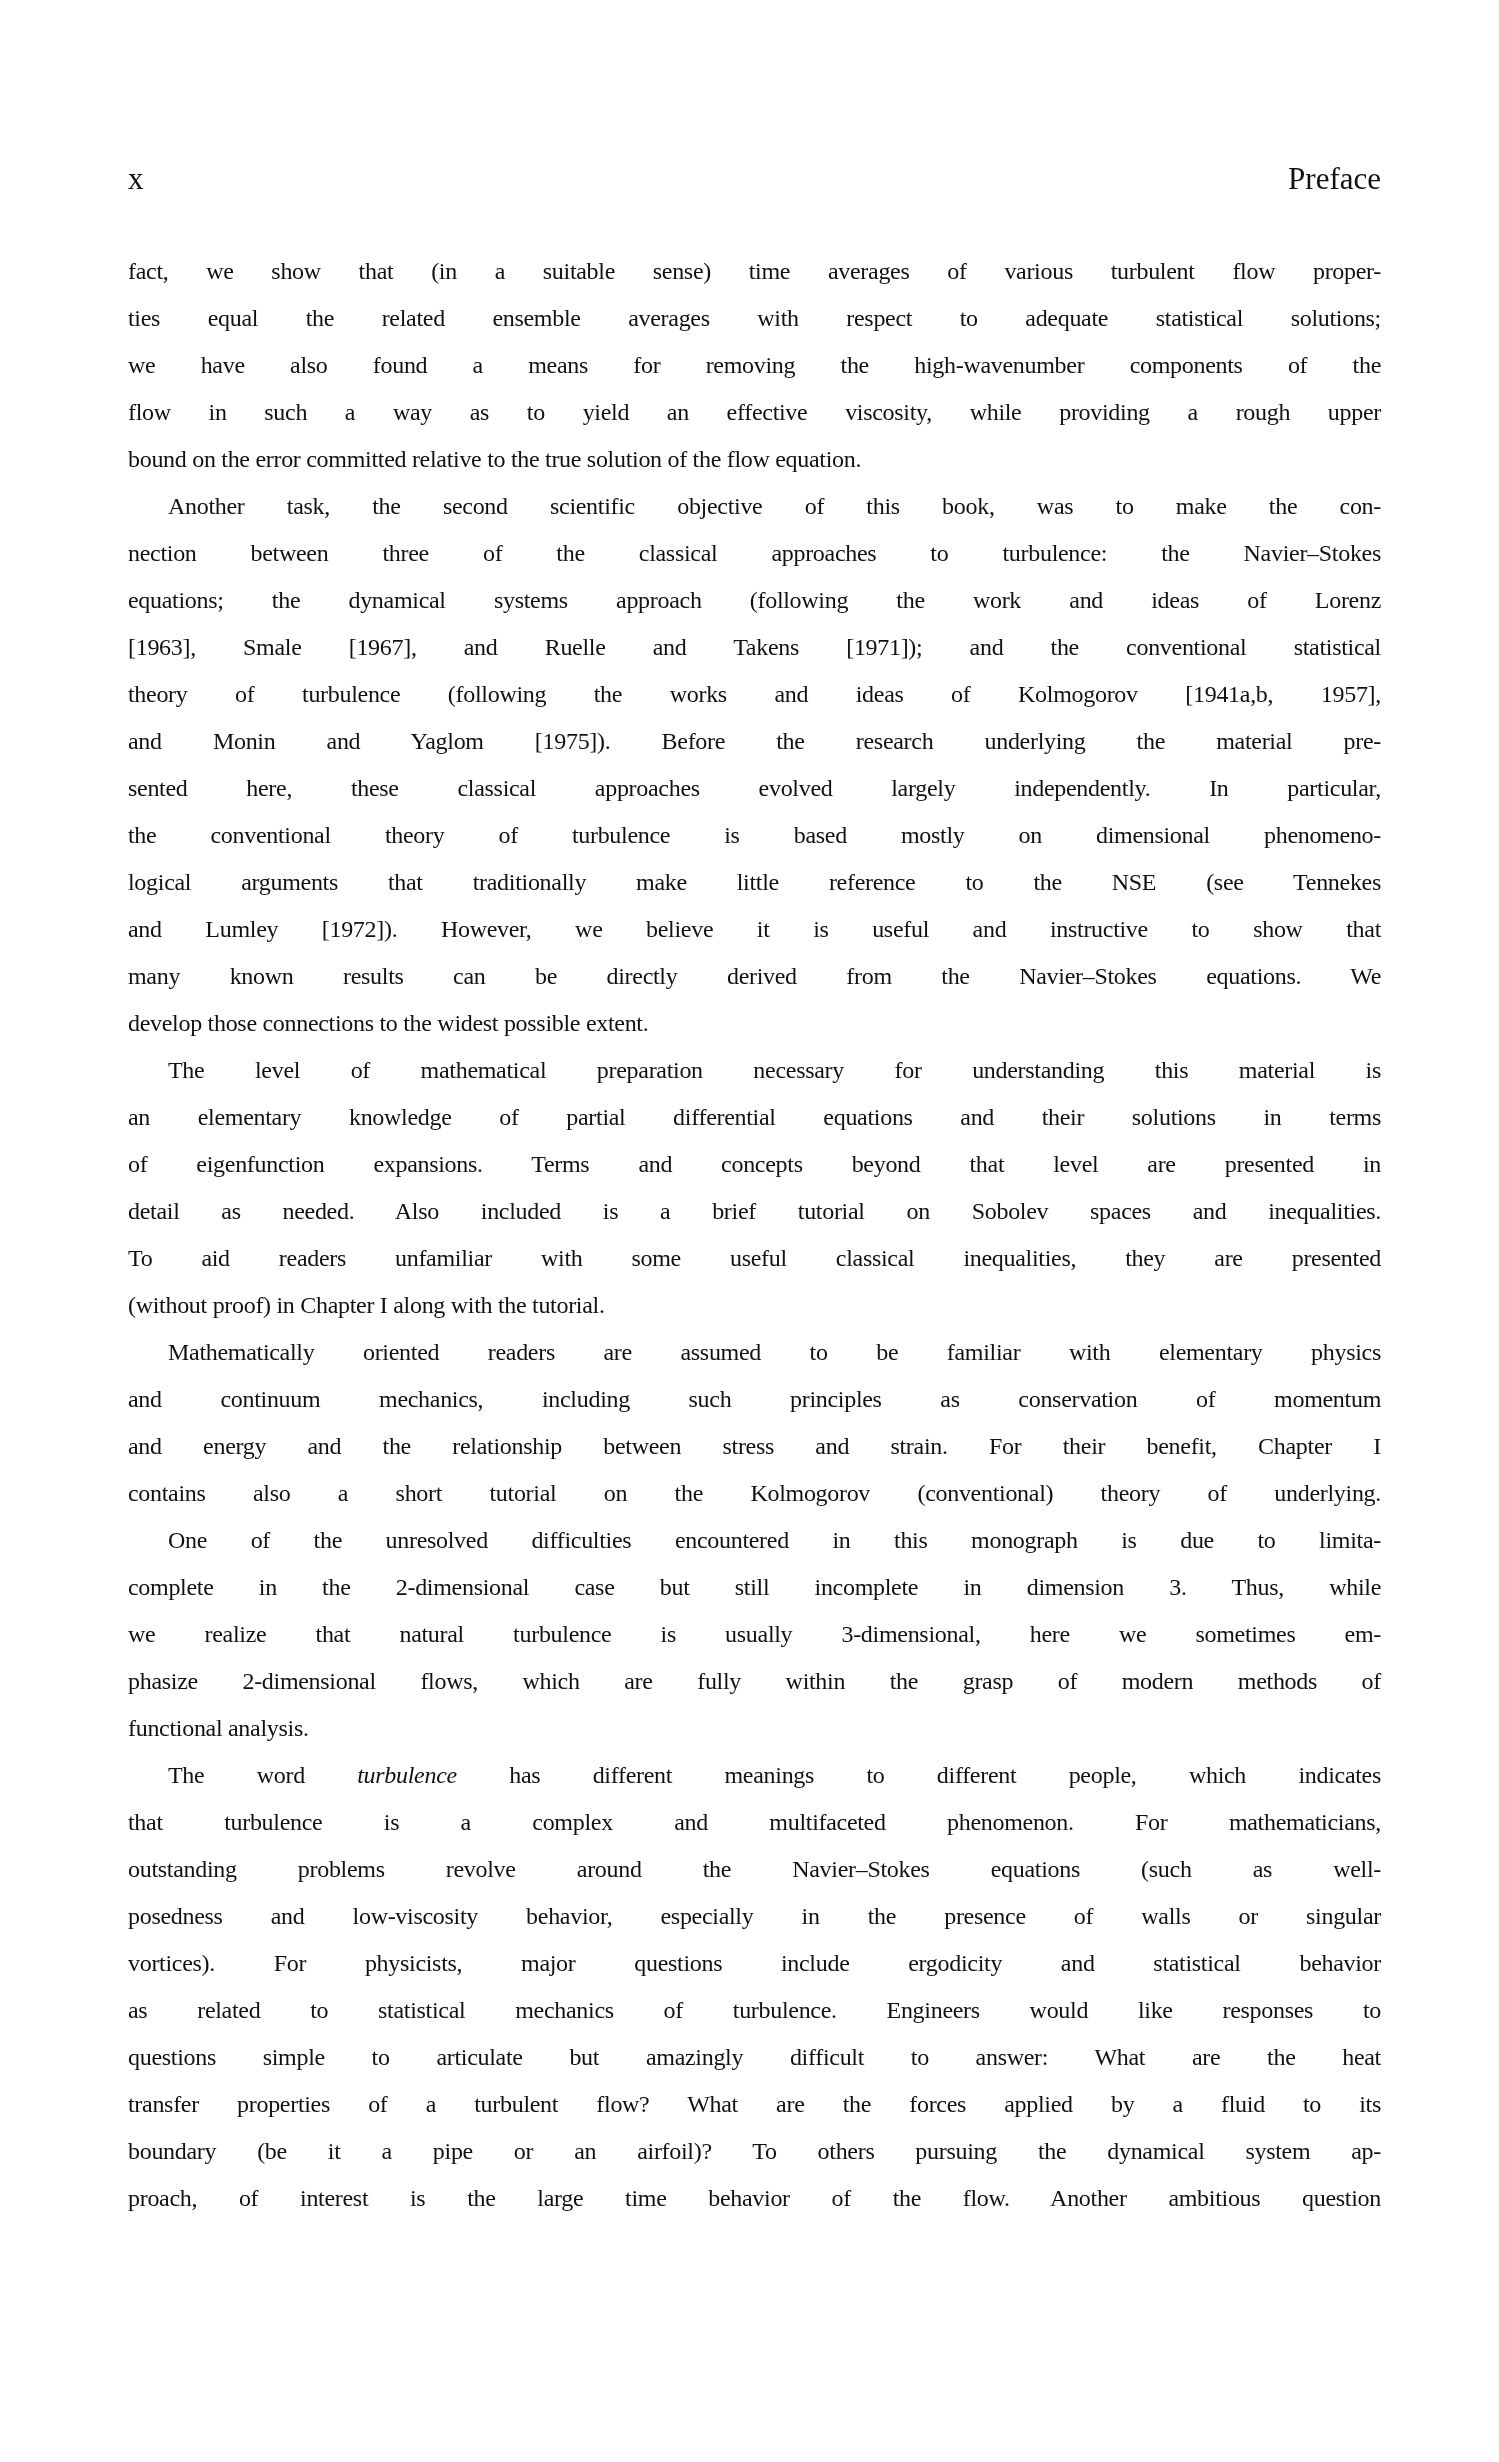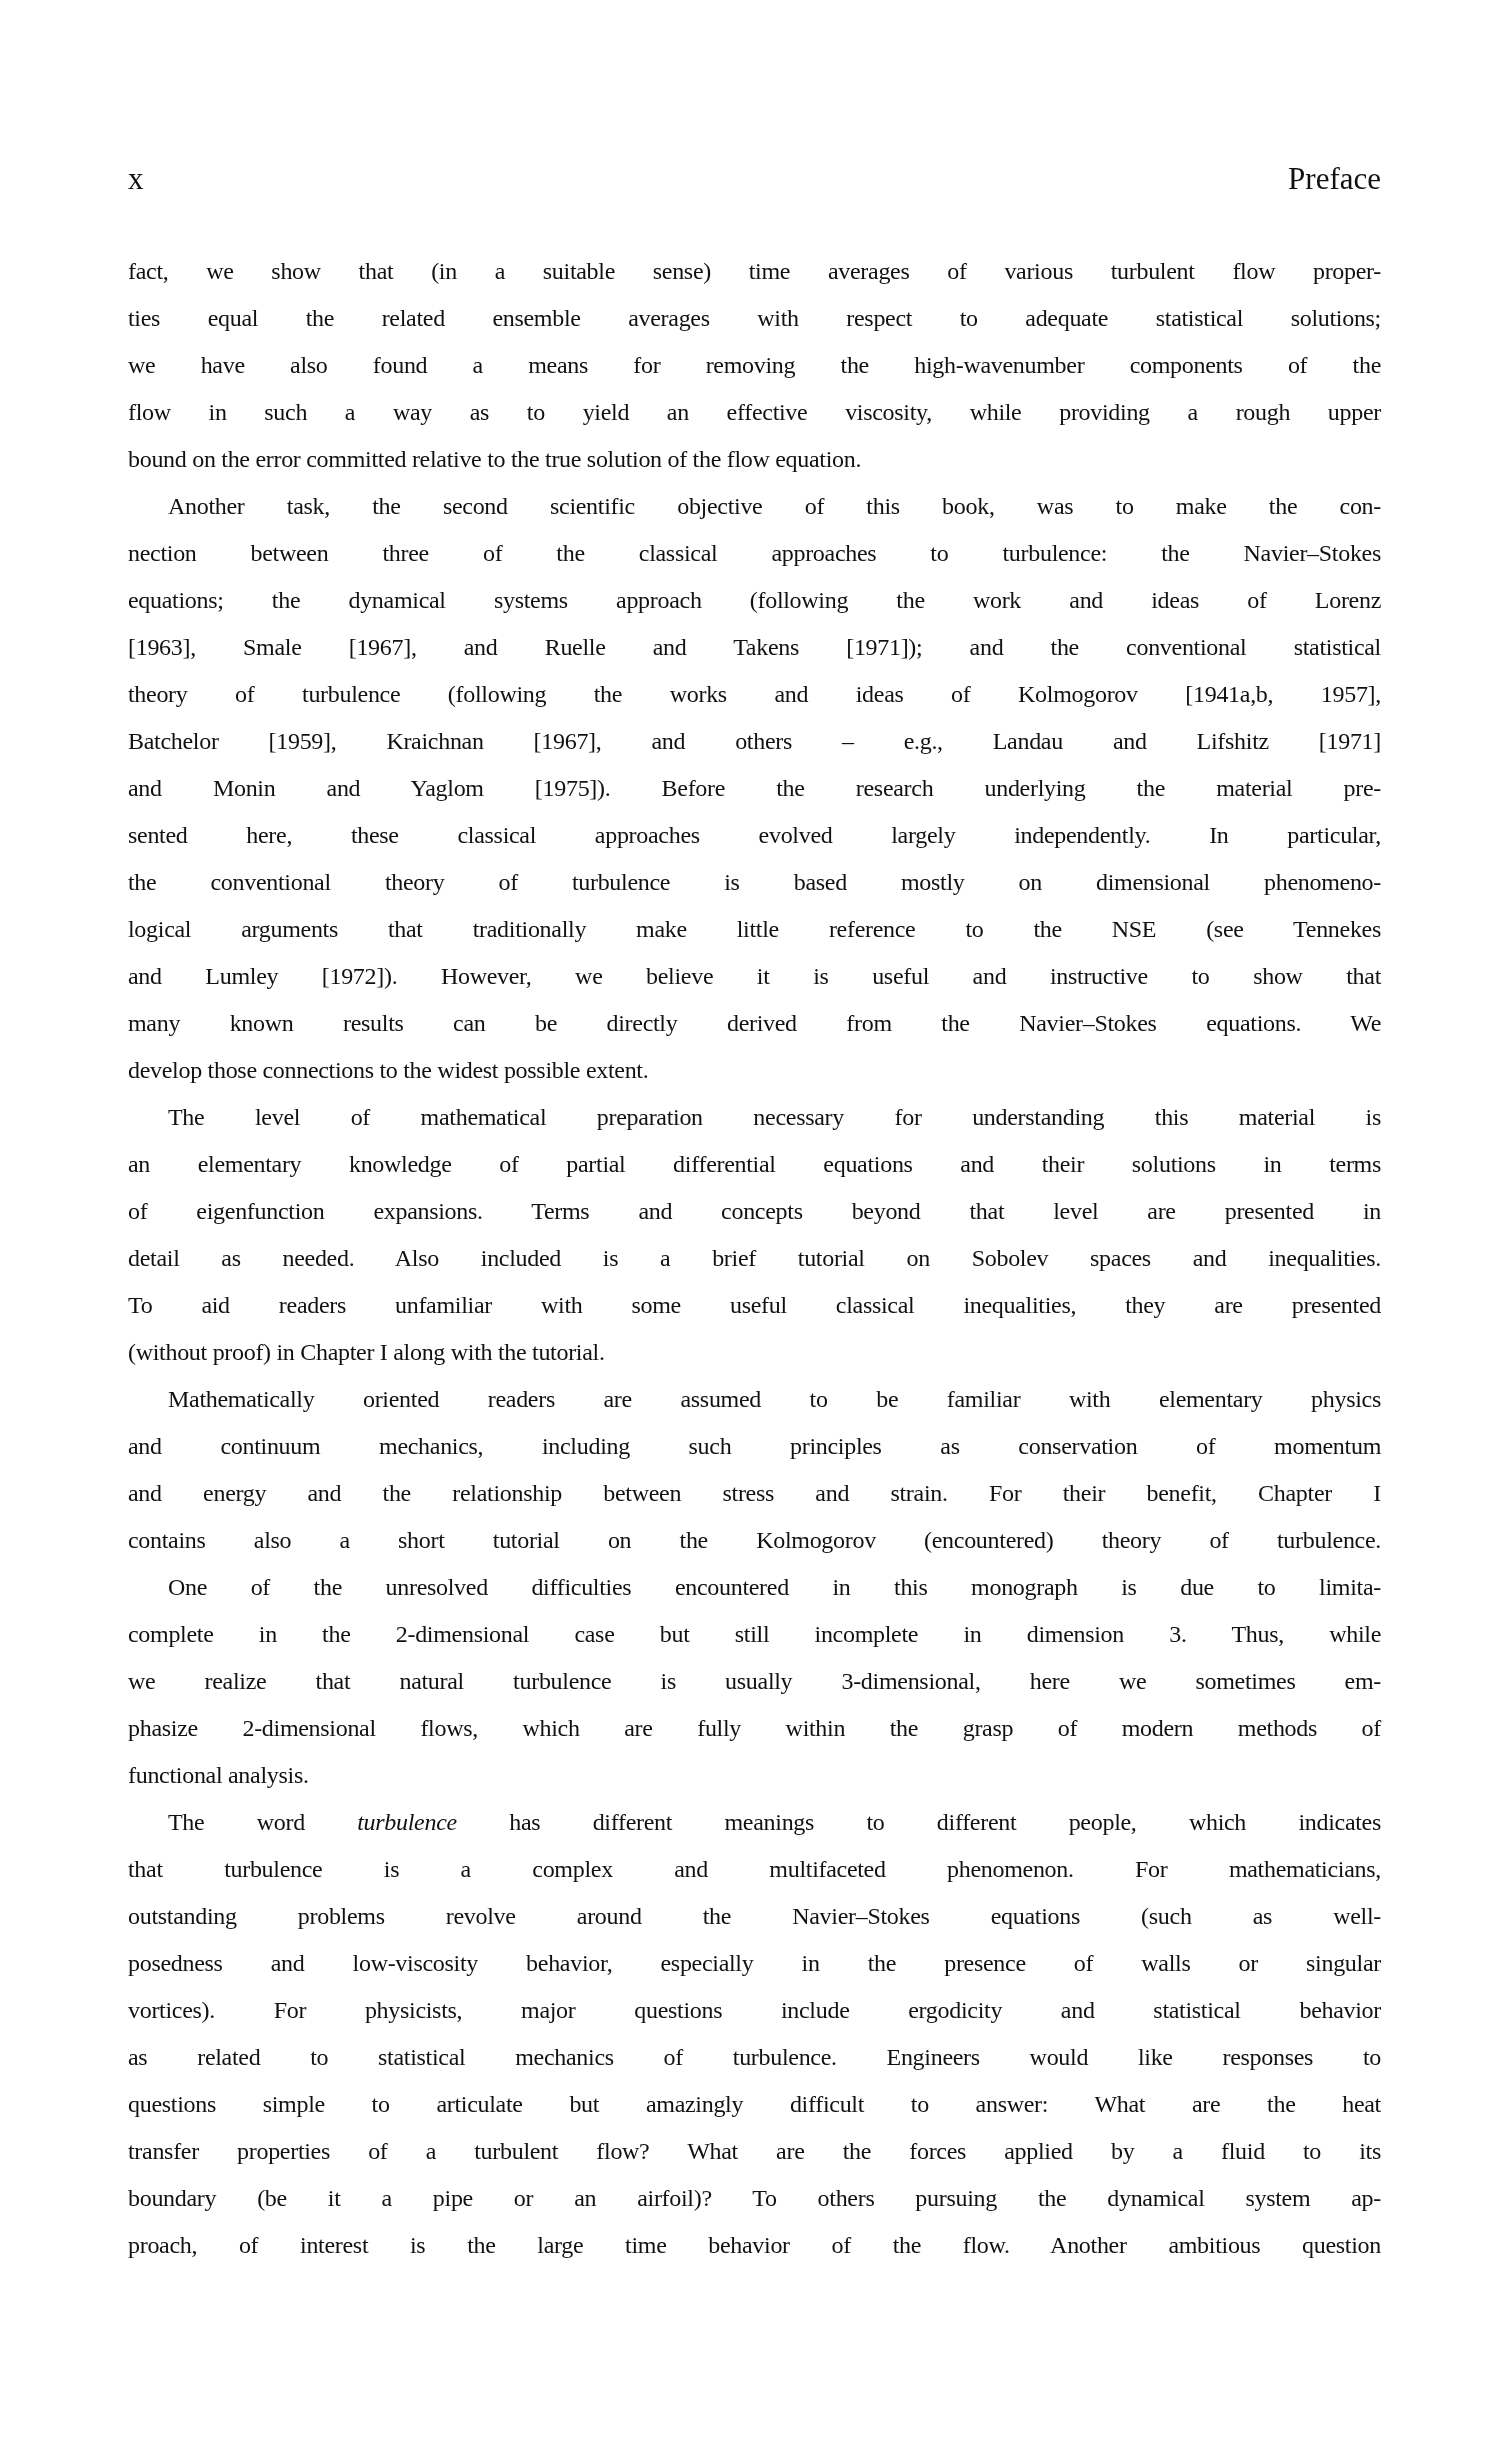--- a/index.html
+++ b/index.html
@@ -85,21 +85,20 @@
       <span class="line">flow in such a way as to yield an effective viscosity, while providing a rough upper</span>
       <span class="line last">bound on the error committed relative to the true solution of the flow equation.</span>
     </div>
 
     <div>
       <span class="line indent">Another task, the second scientific objective of this book, was to make the con-</span>
       <span class="line">nection between three of the classical approaches to turbulence: the Navier–Stokes</span>
       <span class="line">equations; the dynamical systems approach (following the work and ideas of Lorenz</span>
       <span class="line">[1963], Smale [1967], and Ruelle and Takens [1971]); and the conventional statistical</span>
       <span class="line">theory of turbulence (following the works and ideas of Kolmogorov [1941a,b, 1957],</span>
-      <span class="line">Batchelor [1959], Kraichnan [1967], and others – e.g., Landau and Lifshitz [1971]</span>
       <span class="line">and Monin and Yaglom [1975]).  Before the research underlying the material pre-</span>
       <span class="line">sented here, these classical approaches evolved largely independently.  In particular,</span>
       <span class="line">the conventional theory of turbulence is based mostly on dimensional phenomeno-</span>
       <span class="line">logical arguments that traditionally make little reference to the NSE (see Tennekes</span>
       <span class="line">and Lumley [1972]).  However, we believe it is useful and instructive to show that</span>
       <span class="line">many known results can be directly derived from the Navier–Stokes equations.  We</span>
       <span class="line last">develop those connections to the widest possible extent.</span>
     </div>
 
     <div>
@@ -108,21 +107,21 @@
       <span class="line">of eigenfunction expansions.  Terms and concepts beyond that level are presented in</span>
       <span class="line">detail as needed. Also included is a brief tutorial on Sobolev spaces and inequalities.</span>
       <span class="line">To aid readers unfamiliar with some useful classical inequalities, they are presented</span>
       <span class="line last">(without proof) in Chapter I along with the tutorial.</span>
     </div>
 
     <div>
       <span class="line indent">Mathematically oriented readers are assumed to be familiar with elementary physics</span>
       <span class="line">and continuum mechanics, including such principles as conservation of momentum</span>
       <span class="line">and energy and the relationship between stress and strain.  For their benefit, Chapter I</span>
-      <span class="line">contains also a short tutorial on the Kolmogorov (encountered) theory of turbulence.</span>
+      <span class="line">contains also a short tutorial on the Kolmogorov (conventional) theory of underlying.</span>
     </div>
 
     <div>
       <span class="line indent">One of the unresolved difficulties encountered in this monograph is due to limita-</span>
       <span class="line">complete in the 2-dimensional case but still incomplete in dimension 3.  Thus, while</span>
       <span class="line">we realize that natural turbulence is usually 3-dimensional, here we sometimes em-</span>
       <span class="line">phasize 2-dimensional flows, which are fully within the grasp of modern methods of</span>
       <span class="line last">functional analysis.</span>
     </div>
 

